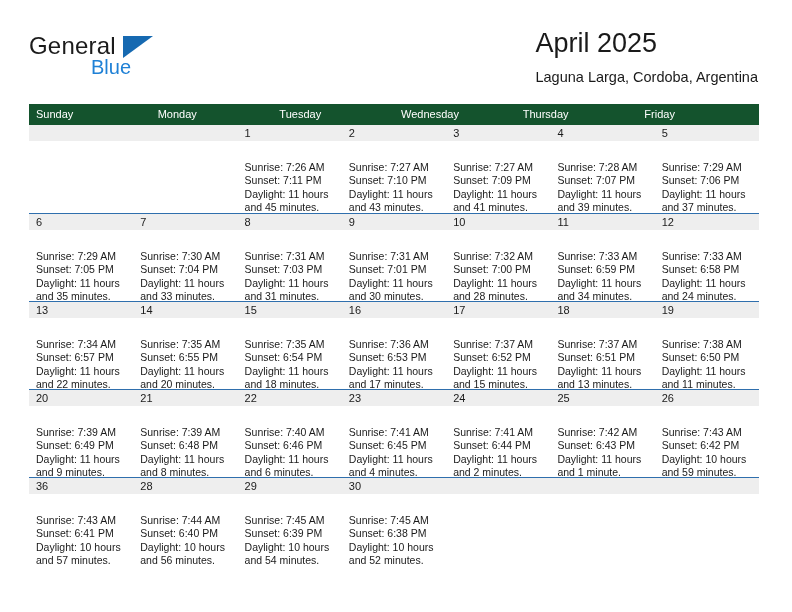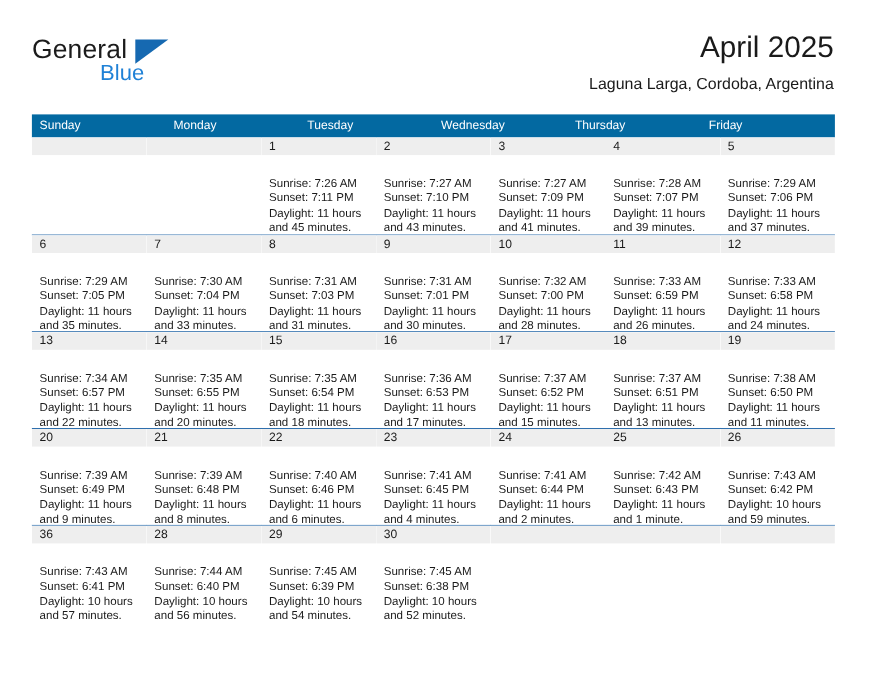--- a/index.html
+++ b/index.html
@@ -59,21 +59,20 @@
     left: 62px;
     top: 24px;
     font-size: 20px;
     color: #1f81d6;
     font-family: "Liberation Sans", sans-serif;
   }
   .title-block {
     position: absolute;
     right: 0;
     top: 0;
-    text-align: right;
   }
   .cal-title {
     font-size: 27px;
     color: #1a1a1a;
     line-height: 34px;
     font-weight: normal;
   }
   .cal-subtitle {
     font-size: 14.5px;
     color: #1a1a1a;
@@ -83,21 +82,21 @@
 
   
   .calendar {
     position: absolute;
     left: 29px;
     top: 104px;
     width: 730px;
   }
   .weekdays {
     display: flex;
-    background: #0369a1;
+    background: #14532d;
     height: 21px;
   }
   .weekday {
     flex: 1 1 0;
     color: #ffffff;
     font-size: 11px;
     line-height: 21px;
     padding-left: 7px;
     box-sizing: border-box;
     white-space: nowrap;
@@ -266,21 +265,21 @@
               <div class="day-line">Daylight: 11 hours</div>
               <div class="day-line">and 28 minutes.</div>
             </div>
           </div>
           <div class="day">
             <div class="day-num-strip">11</div>
             <div class="day-body">
               <div class="day-line">Sunrise: 7:33 AM</div>
               <div class="day-line">Sunset: 6:59 PM</div>
               <div class="day-line">Daylight: 11 hours</div>
-              <div class="day-line">and 26 minutes.</div>
+              <div class="day-line">and 34 minutes.</div>
             </div>
           </div>
           <div class="day">
             <div class="day-num-strip">12</div>
             <div class="day-body">
               <div class="day-line">Sunrise: 7:33 AM</div>
               <div class="day-line">Sunset: 6:58 PM</div>
               <div class="day-line">Daylight: 11 hours</div>
               <div class="day-line">and 24 minutes.</div>
             </div>

